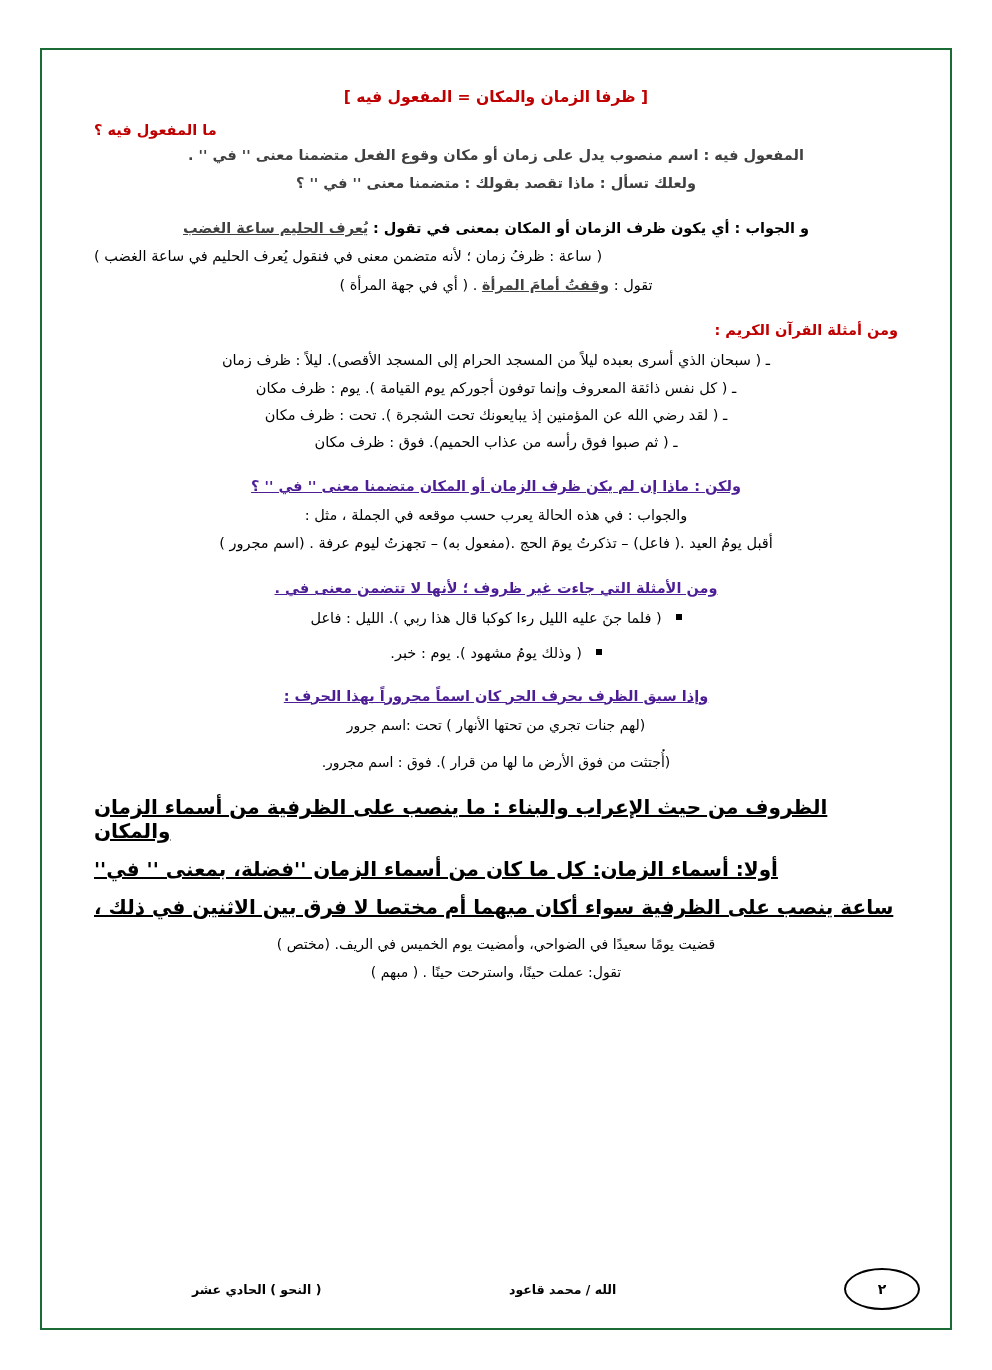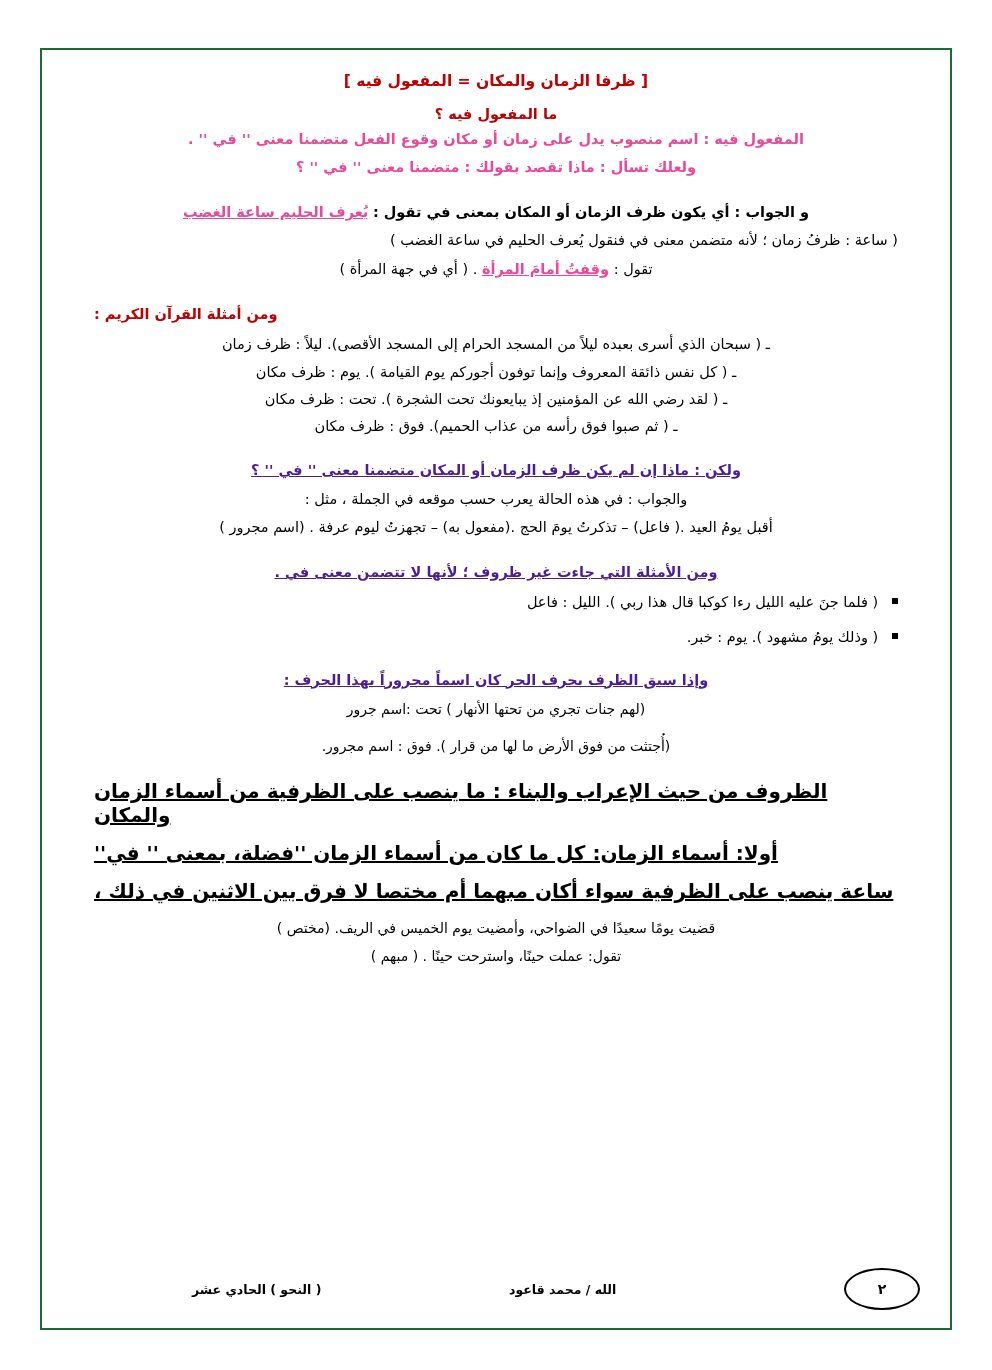--- a/index.html
+++ b/index.html
@@ -27,34 +27,34 @@
     left: 40px;
     top: 48px;
     right: 40px;
     bottom: 40px;
     border: 2px solid #1a6b35;
     box-sizing: border-box;
   }
   .content {
     position: absolute;
     left: 72px;
-    top: 56px;
+    top: 72px;
     width: 848px;
     box-sizing: border-box;
     padding: 8px 22px 0 22px;
   }
   .title-line {
     text-align: center;
     margin: 8px 0 16px 0;
     font-size: 15.5px;
     font-weight: bold;
     color: #c00000;
   }
   .red {
-    color: #ec4899;
+    color: #404040;
   }
   .bold {
     font-weight: bold;
   }
   .u {
     text-decoration: underline;
   }
   p.line {
     margin: 0 0 6px 0;
     font-size: 14.5px;
@@ -79,20 +79,21 @@
     line-height: 1.6;
     margin: 0 0 5px 0;
   }
   ul.bullets {
     list-style: none;
     margin: 6px 0 6px 0;
     padding: 0;
   }
   ul.bullets li {
     direction: rtl;
+    text-align: center;
     font-size: 14.5px;
     line-height: 1.7;
     margin-bottom: 10px;
     position: relative;
   }
   ul.bullets li .sq {
     display: inline-block;
     width: 6px;
     height: 6px;
     background: #000;
@@ -174,44 +175,44 @@
 </head>
 <body>
 
 <div class="page">
   <div class="border-outer"></div>
 
   <div class="content">
 
     <div class="title-line">[   ظرفا الزمان والمكان = المفعول فيه   ]</div>
 
-    <div class="q-head" style="text-align:center;margin-top:16px;">ما المفعول فيه  ؟</div>
+    <div class="q-head" style="text-align:left;margin-top:16px;">ما المفعول فيه  ؟</div>
 
     <p class="line red bold" style="text-align:center;">المفعول فيه  :   اسم منصوب يدل على زمان أو مكان وقوع الفعل متضمنا معنى '' في ''  .</p>
 
     <p class="line red bold" style="text-align:center;">ولعلك تسأل      :        ماذا تقصد بقولك :  متضمنا معنى '' في ''  ؟</p>
 
     <div class="gap-md"></div>
 
     <p class="line" style="text-align:center;">
       <span class="bold">و الجواب  :   أي يكون ظرف الزمان أو المكان بمعنى في  تقول  :</span>
       <span class="red bold u">يُعرف الحليم ساعة الغضب</span>
     </p>
 
-    <p class="line" style="text-align:right;">( ساعة  : ظرفُ زمان ؛ لأنه متضمن معنى في فنقول يُعرف الحليم في ساعة الغضب  )</p>
+    <p class="line" style="text-align:left;">( ساعة  : ظرفُ زمان ؛ لأنه متضمن معنى في فنقول يُعرف الحليم في ساعة الغضب  )</p>
 
     <p class="line" style="text-align:center;">
       <span>تقول  :</span>
       <span class="red bold u">وقفتُ أمامَ المرأة</span>
       <span>.    ( أي في جهة المرأة  )</span>
     </p>
 
     <div class="gap-md"></div>
 
-    <div class="sec-head-left" style="text-align:left; text-decoration:none;">ومن أمثلة القرآن الكريم  :</div>
+    <div class="sec-head-left" style="text-align:right; text-decoration:none;">ومن أمثلة القرآن الكريم  :</div>
 
     <div class="dashline">ـ ( سبحان الذي أسرى بعبده ليلاً من المسجد الحرام إلى المسجد الأقصى).  ليلاً : ظرف زمان</div>
     <div class="dashline">ـ ( كل نفس ذائقة المعروف وإنما توفون  أجوركم يوم  القيامة ).   يوم  :  ظرف مكان</div>
     <div class="dashline">ـ ( لقد رضي الله عن المؤمنين إذ يبايعونك تحت الشجرة  ).      تحت  : ظرف مكان</div>
     <div class="dashline">ـ ( ثم صبوا فوق رأسه من عذاب الحميم).          فوق  : ظرف مكان</div>
 
     <div class="gap-md"></div>
 
     <div class="sec-head">ولكن  :   ماذا إن لم يكن ظرف الزمان أو المكان متضمنا معنى '' في '' ؟</div>
 

